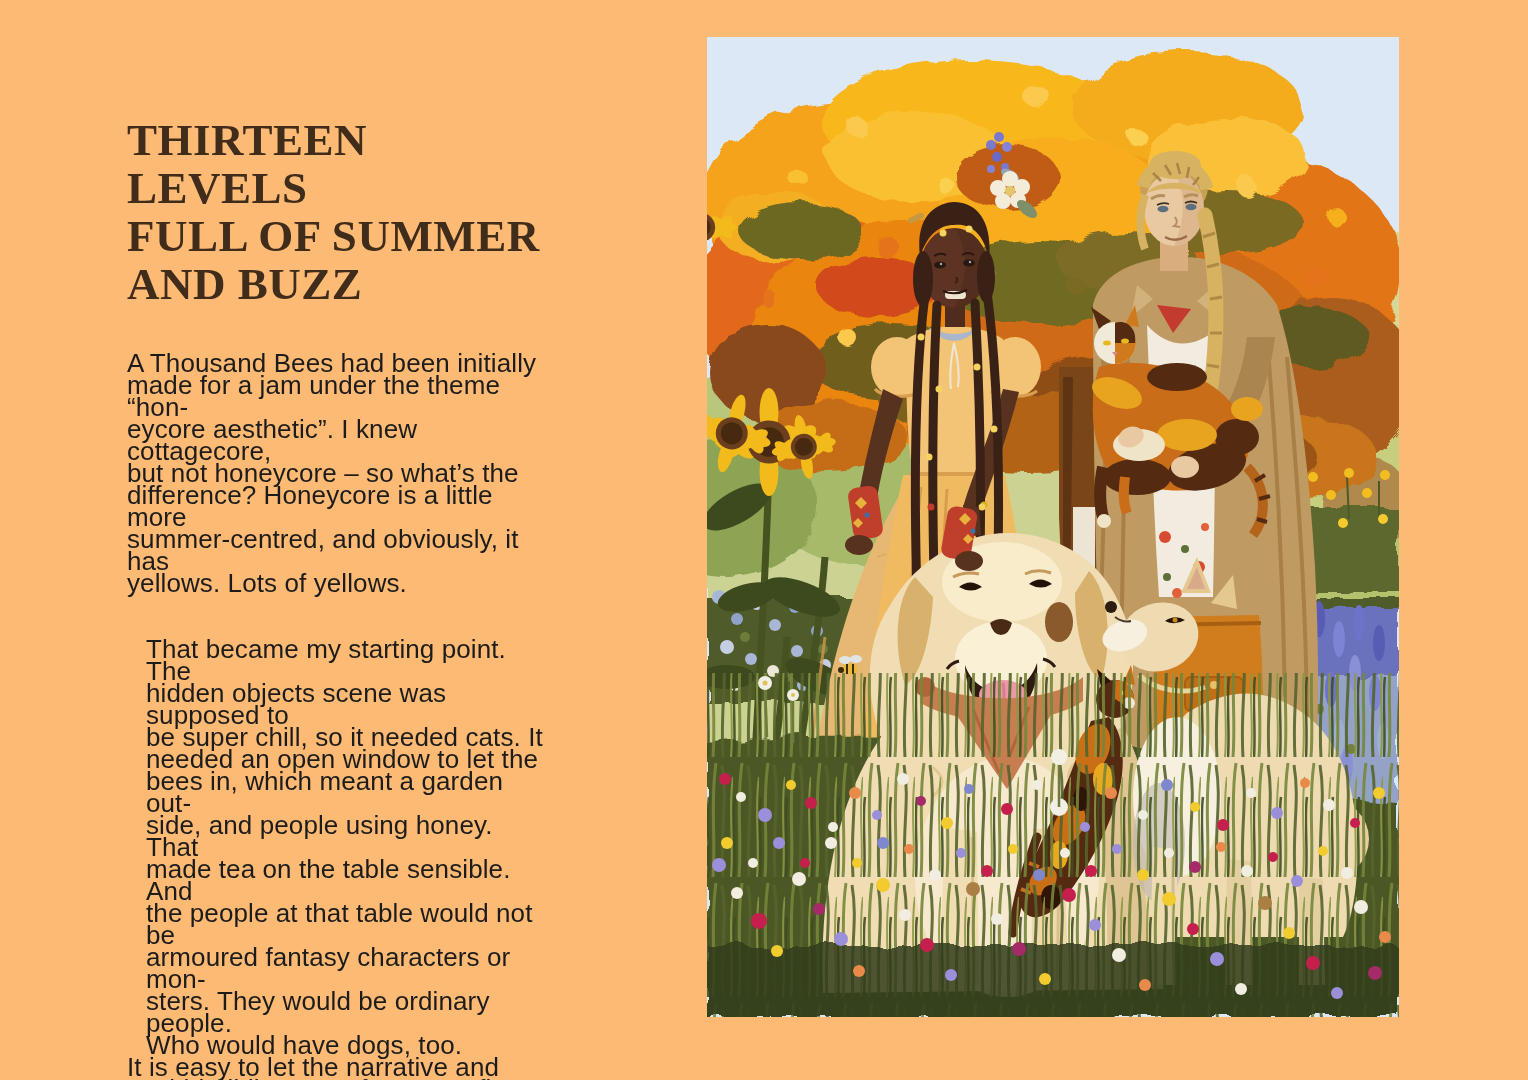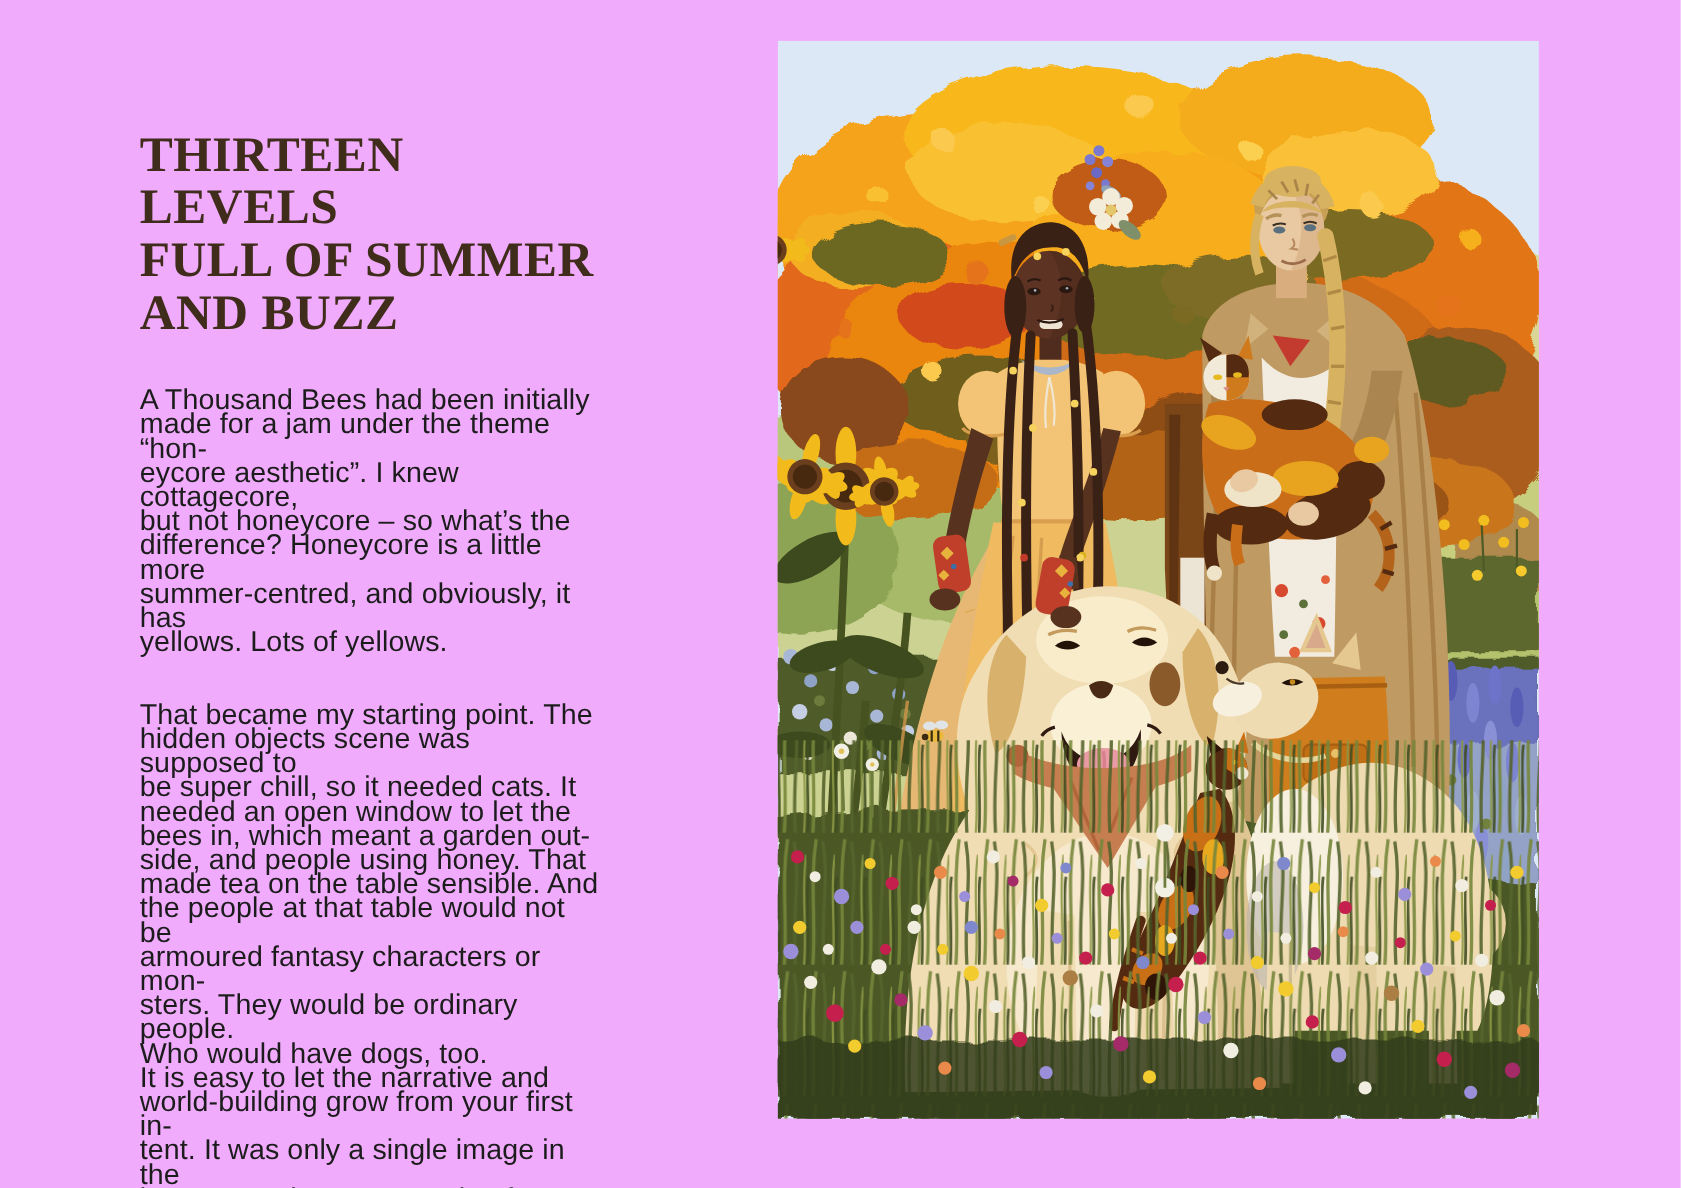--- a/index.html
+++ b/index.html
@@ -1,33 +1,33 @@
 <!DOCTYPE html>
 <html lang="en"><head>
 <meta charset="utf-8">
 <style>
   html,body{margin:0;padding:0;background:#ffffff;}
-  .page{position:relative;width:1528px;height:1080px;background:#f0abfc;overflow:hidden;
+  .page{position:relative;width:1528px;height:1080px;background:#fdba74;overflow:hidden;
         font-family:"Liberation Sans",sans-serif;}
   .article{position:absolute;left:127px;top:116px;width:420px;}
   .article h1{
     margin:0 0 22px 0;
     font-family:"Liberation Serif",serif;
     font-weight:700;
     font-size:45px;
     line-height:48px;
     letter-spacing:.5px;
     color:#3f2c1a;
     white-space:pre-line;
   }
   .prose{white-space:pre-line;font-size:26px;line-height:22px;color:#1c1c1c;letter-spacing:.1px;}
   .prose p{margin:0 0 22px 0;}
   .prose p + p.cont{margin-top:-22px;}
   .prose p.cont{margin-top:0;}
-  .prose p.nogap{margin-bottom:0;}
+  .prose p.nogap{margin-bottom:0;margin-left:19px;}
   .artwork{position:absolute;left:707px;top:37px;width:692px;height:980px;}
   .artwork svg{display:block;width:692px;height:980px;}
 </style>
 </head>
 <body>
 
 <div class="page">
 
   <div class="article">
     <h1>THIRTEEN LEVELS

